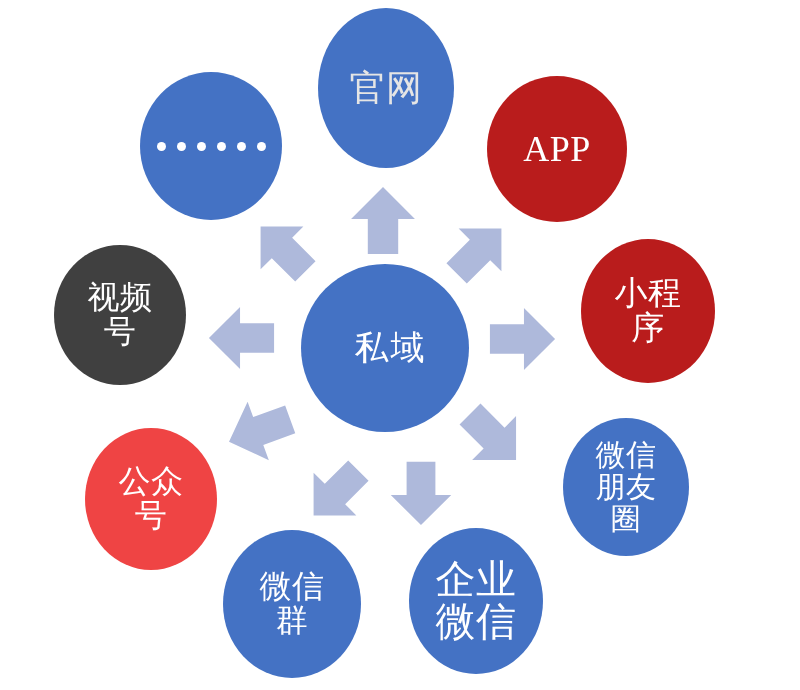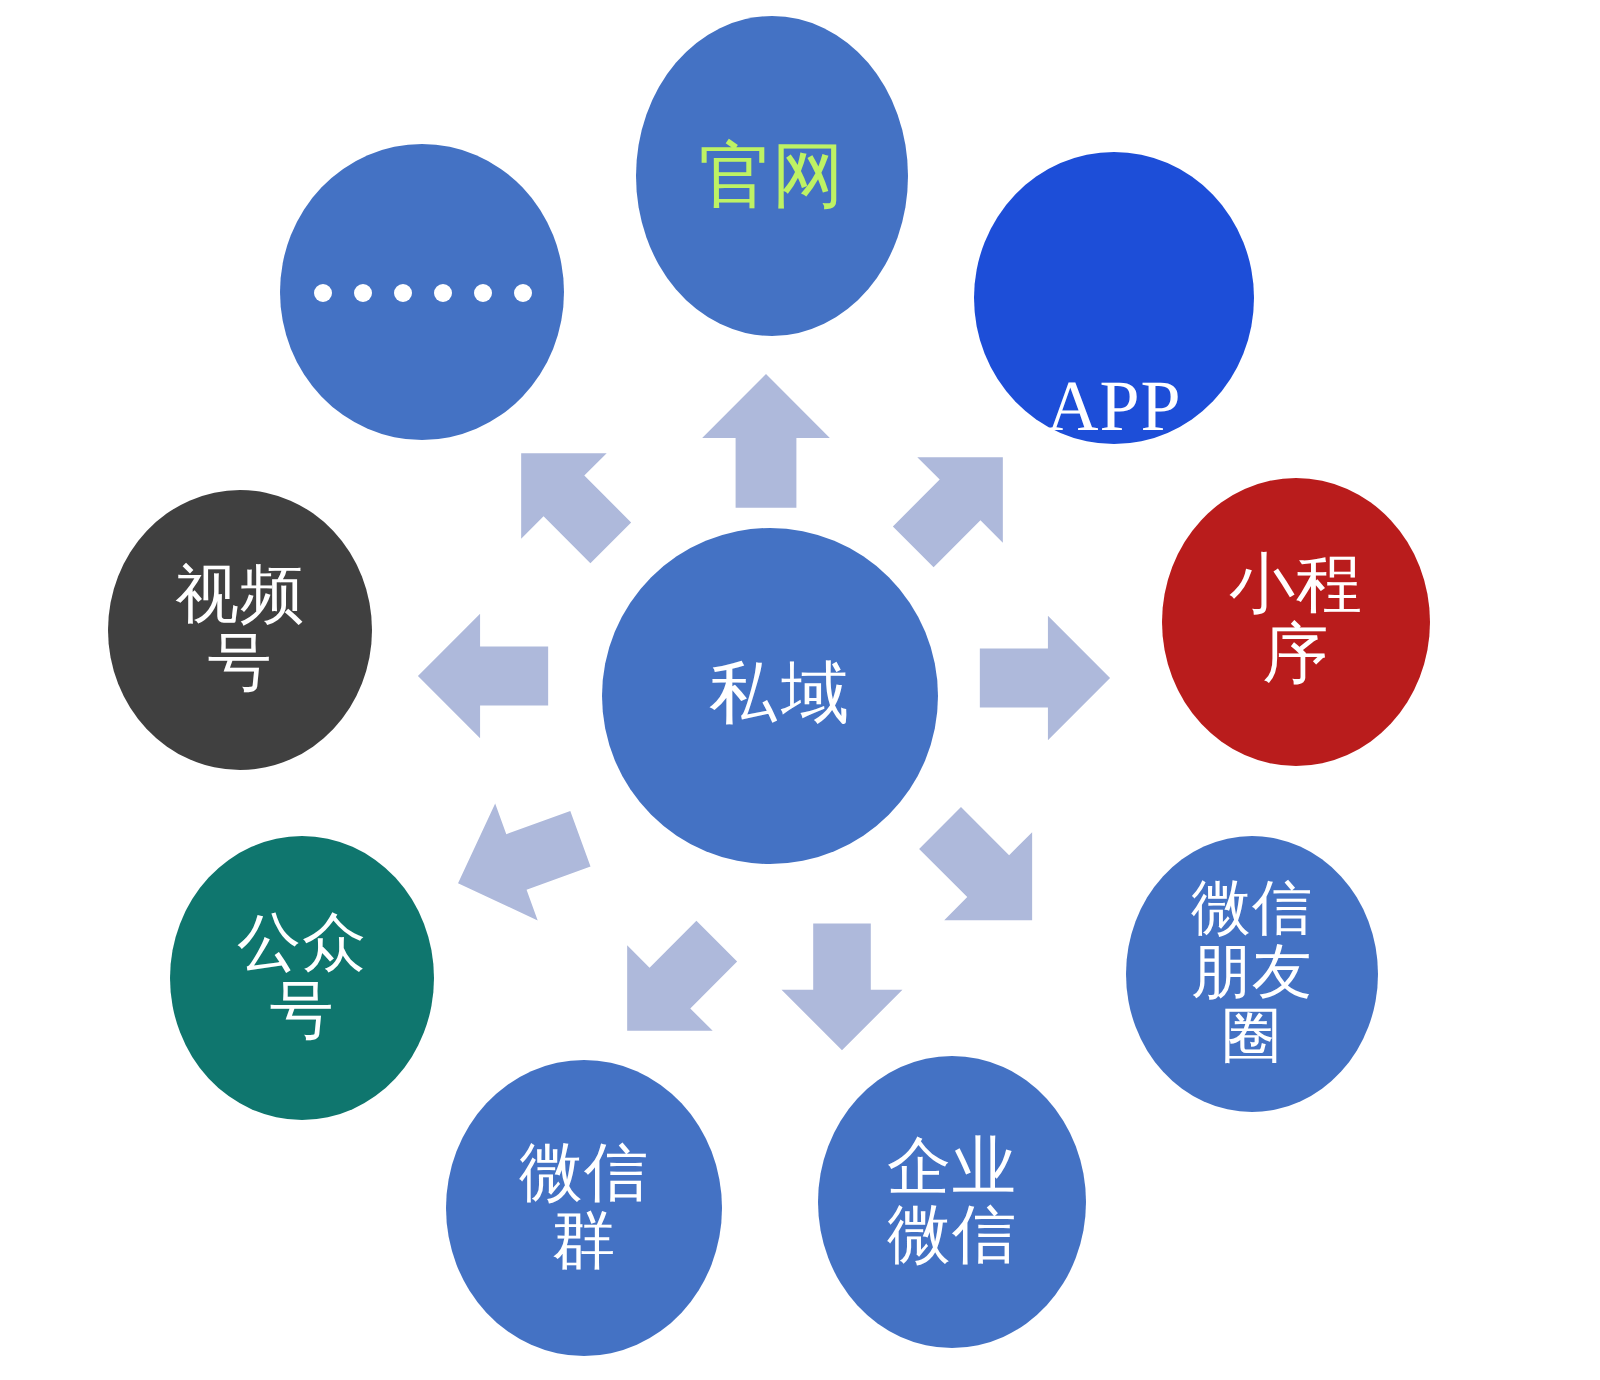--- a/index.html
+++ b/index.html
@@ -122,44 +122,44 @@
       <div class="node satellite" style="width: 142px; height: 148px; left: 140px; top: 72px; font-size: 30px; background: rgb(68, 114, 196); color: rgb(255, 255, 255);">
         <span class="dots">
           <i></i>
           <i></i>
           <i></i>
           <i></i>
           <i></i>
           <i></i>
         </span>
       </div>
-      <div class="node satellite" style="width: 136px; height: 160px; left: 318px; top: 8px; font-size: 36px; background: rgb(68, 114, 196); color: #bef264;">
+      <div class="node satellite" style="width: 136px; height: 160px; left: 318px; top: 8px; font-size: 36px; background: rgb(68, 114, 196); color: #e5e5e5;">
         <span class="lbl">官网</span>
       </div>
-      <div class="node satellite" style="width: 140px; height: 146px; left: 487px; top: 76px; font-size: 36px; background: #1d4ed8; color: rgb(255, 255, 255); align-items: flex-end;">
+      <div class="node satellite" style="width: 140px; height: 146px; left: 487px; top: 76px; font-size: 36px; background: #b91c1c; color: rgb(255, 255, 255);">
         <span class="lbl">APP</span>
       </div>
       <div class="node satellite" style="width: 134px; height: 144px; left: 581px; top: 239px; font-size: 33px; background: #b91c1c; color: rgb(255, 255, 255);">
         <span class="lbl">小程
 序</span>
       </div>
       <div class="node satellite" style="width: 126px; height: 138px; left: 563px; top: 418px; font-size: 30px; background: rgb(68, 114, 196); color: rgb(255, 255, 255);">
         <span class="lbl">微信
 朋友
 圈</span>
       </div>
-      <div class="node satellite" style="width: 134px; height: 146px; left: 409px; top: 528px; font-size: 32px; background: rgb(68, 114, 196); color: rgb(255, 255, 255);">
+      <div class="node satellite" style="width: 134px; height: 146px; left: 409px; top: 528px; font-size: 40px; background: rgb(68, 114, 196); color: rgb(255, 255, 255);">
         <span class="lbl">企业
 微信</span>
       </div>
       <div class="node satellite" style="width: 138px; height: 148px; left: 223px; top: 530px; font-size: 32px; background: rgb(68, 114, 196); color: rgb(255, 255, 255);">
         <span class="lbl">微信
 群</span>
       </div>
-      <div class="node satellite" style="width: 132px; height: 142px; left: 85px; top: 418px; font-size: 32px; background: #0f766e; color: rgb(255, 255, 255);">
+      <div class="node satellite" style="width: 132px; height: 142px; left: 85px; top: 428px; font-size: 32px; background: #ef4444; color: rgb(255, 255, 255);">
         <span class="lbl">公众
 号</span>
       </div>
       <div class="node satellite" style="width: 132px; height: 140px; left: 54px; top: 245px; font-size: 32px; background: #404040; color: rgb(255, 255, 255);">
         <span class="lbl">视频
 号</span>
       </div>
       <div class="node center" style="width: 168px; height: 168px; left: 301px; top: 264px; font-size: 34px; background: rgb(68, 114, 196); color: rgb(255, 255, 255);">
         <span class="lbl">私域</span>
       </div>

